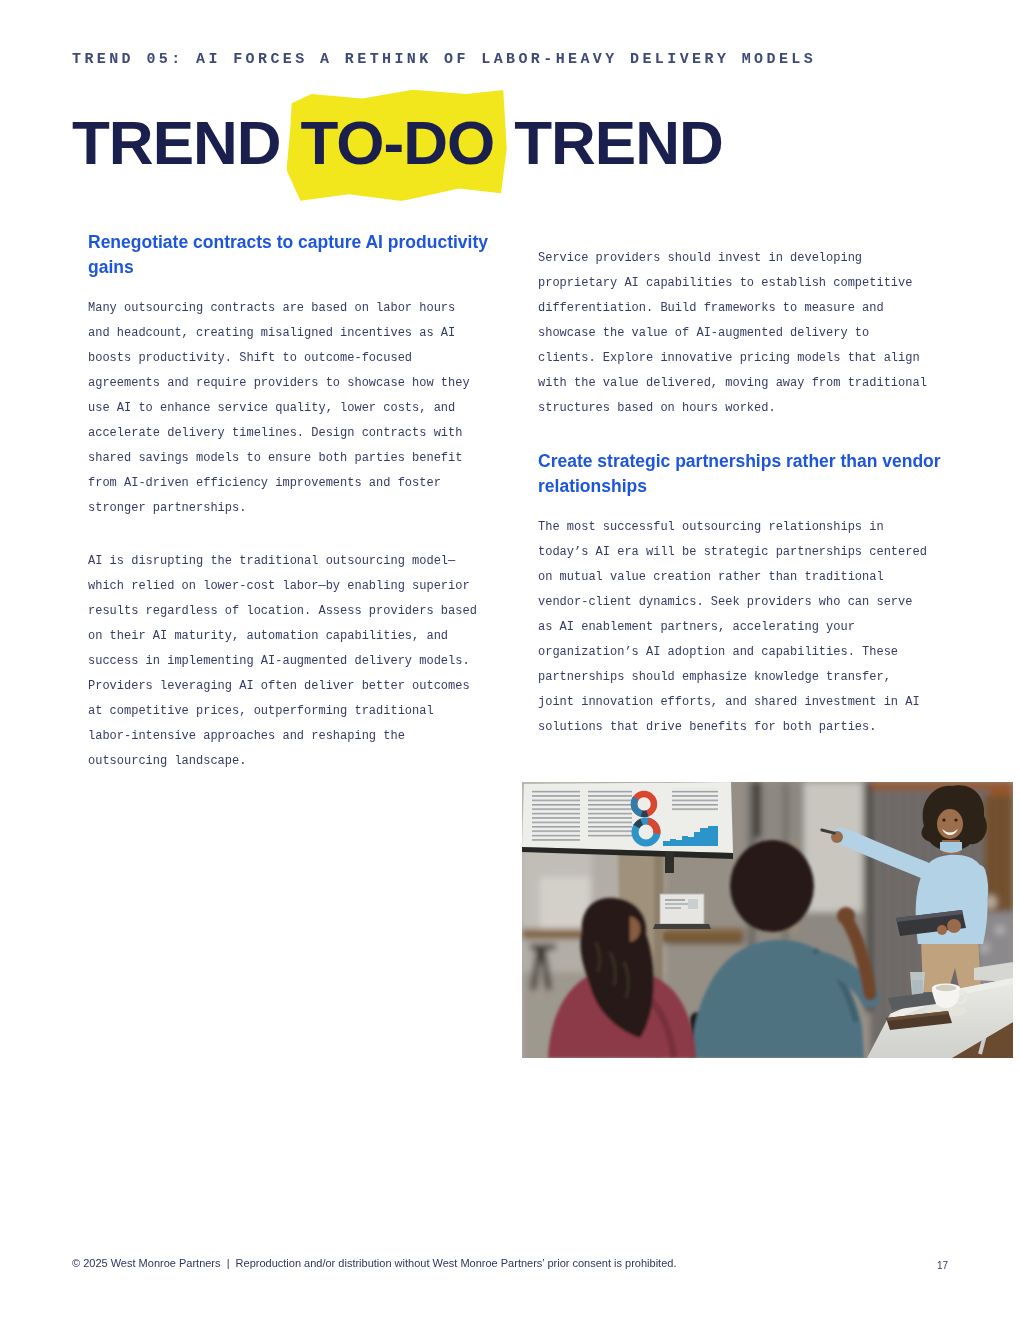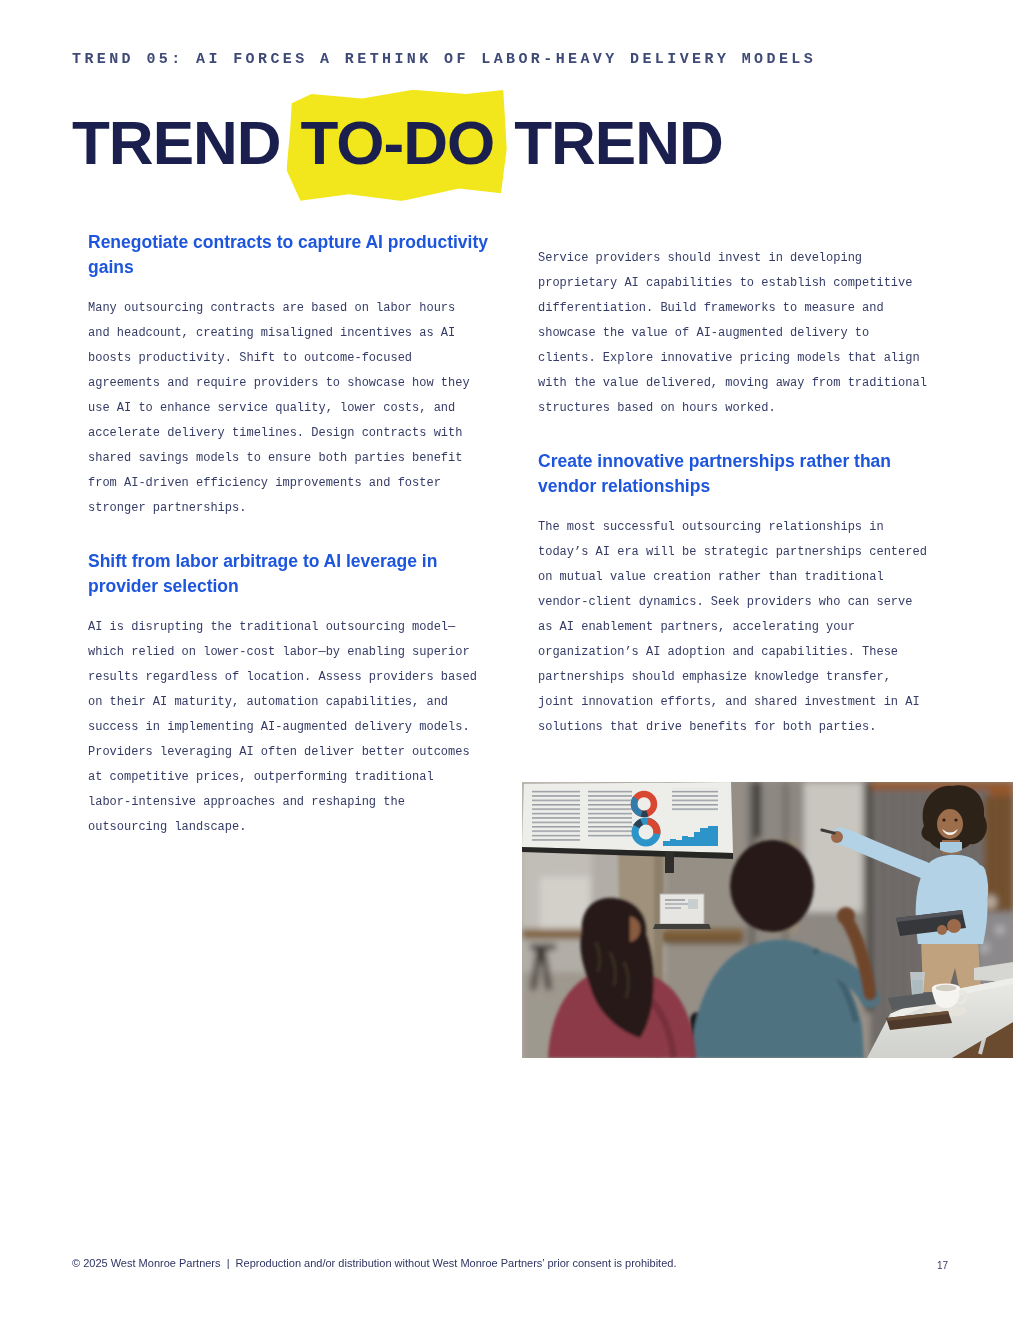--- a/index.html
+++ b/index.html
@@ -106,31 +106,30 @@
     <h1 class="title"><span>TREND</span><span class="hl"><span>TO-DO</span></span><span>TREND</span></h1>
   </header>
 
   <main class="columns">
     <div class="col">
       <section>
         <h2 class="sec-h">Renegotiate contracts to capture AI productivity gains</h2>
         <p class="sec-b">Many outsourcing contracts are based on labor hours and headcount, creating misaligned incentives as AI boosts productivity. Shift to outcome-focused agreements and require providers to showcase how they use AI to enhance service quality, lower costs, and accelerate delivery timelines. Design contracts with shared savings models to ensure both parties benefit from AI-driven efficiency improvements and foster stronger partnerships.</p>
       </section>
       <section>
-        <h2 class="sec-h">Shift from labor arbitrage to AI leverage in provider selection</h2>
         <p class="sec-b">AI is disrupting the traditional outsourcing model—which relied on lower-cost labor—by enabling superior results regardless of location. Assess providers based on their AI maturity, automation capabilities, and success in implementing AI-augmented delivery models. Providers leveraging AI often deliver better outcomes at competitive prices, outperforming traditional labor-intensive approaches and reshaping the outsourcing landscape.</p>
       </section>
     </div>
 
     <div class="col">
       <section>
         <p class="sec-b">Service providers should invest in developing proprietary AI capabilities to establish competitive differentiation. Build frameworks to measure and showcase the value of AI-augmented delivery to clients. Explore innovative pricing models that align with the value delivered, moving away from traditional structures based on hours worked.</p>
       </section>
       <section>
-        <h2 class="sec-h">Create innovative partnerships rather than vendor relationships</h2>
+        <h2 class="sec-h">Create strategic partnerships rather than vendor relationships</h2>
         <p class="sec-b">The most successful outsourcing relationships in today’s AI era will be strategic partnerships centered on mutual value creation rather than traditional vendor-client dynamics. Seek providers who can serve as AI enablement partners, accelerating your organization’s AI adoption and capabilities. These partnerships should emphasize knowledge transfer, joint innovation efforts, and shared investment in AI solutions that drive benefits for both parties.</p>
       </section>
 
       <figure class="photo" aria-label="Woman in a light blue turtleneck presenting charts on a wall screen to two seated colleagues in a modern office meeting room">
         <svg viewBox="0 0 491 276" width="491" height="276" role="img">
           <defs>
             <filter id="bblur" x="-10%" y="-10%" width="120%" height="120%">
                 <feGaussianBlur stdDeviation="3"></feGaussianBlur>
               </filter>
             <filter id="fblur" x="-10%" y="-10%" width="120%" height="120%">

